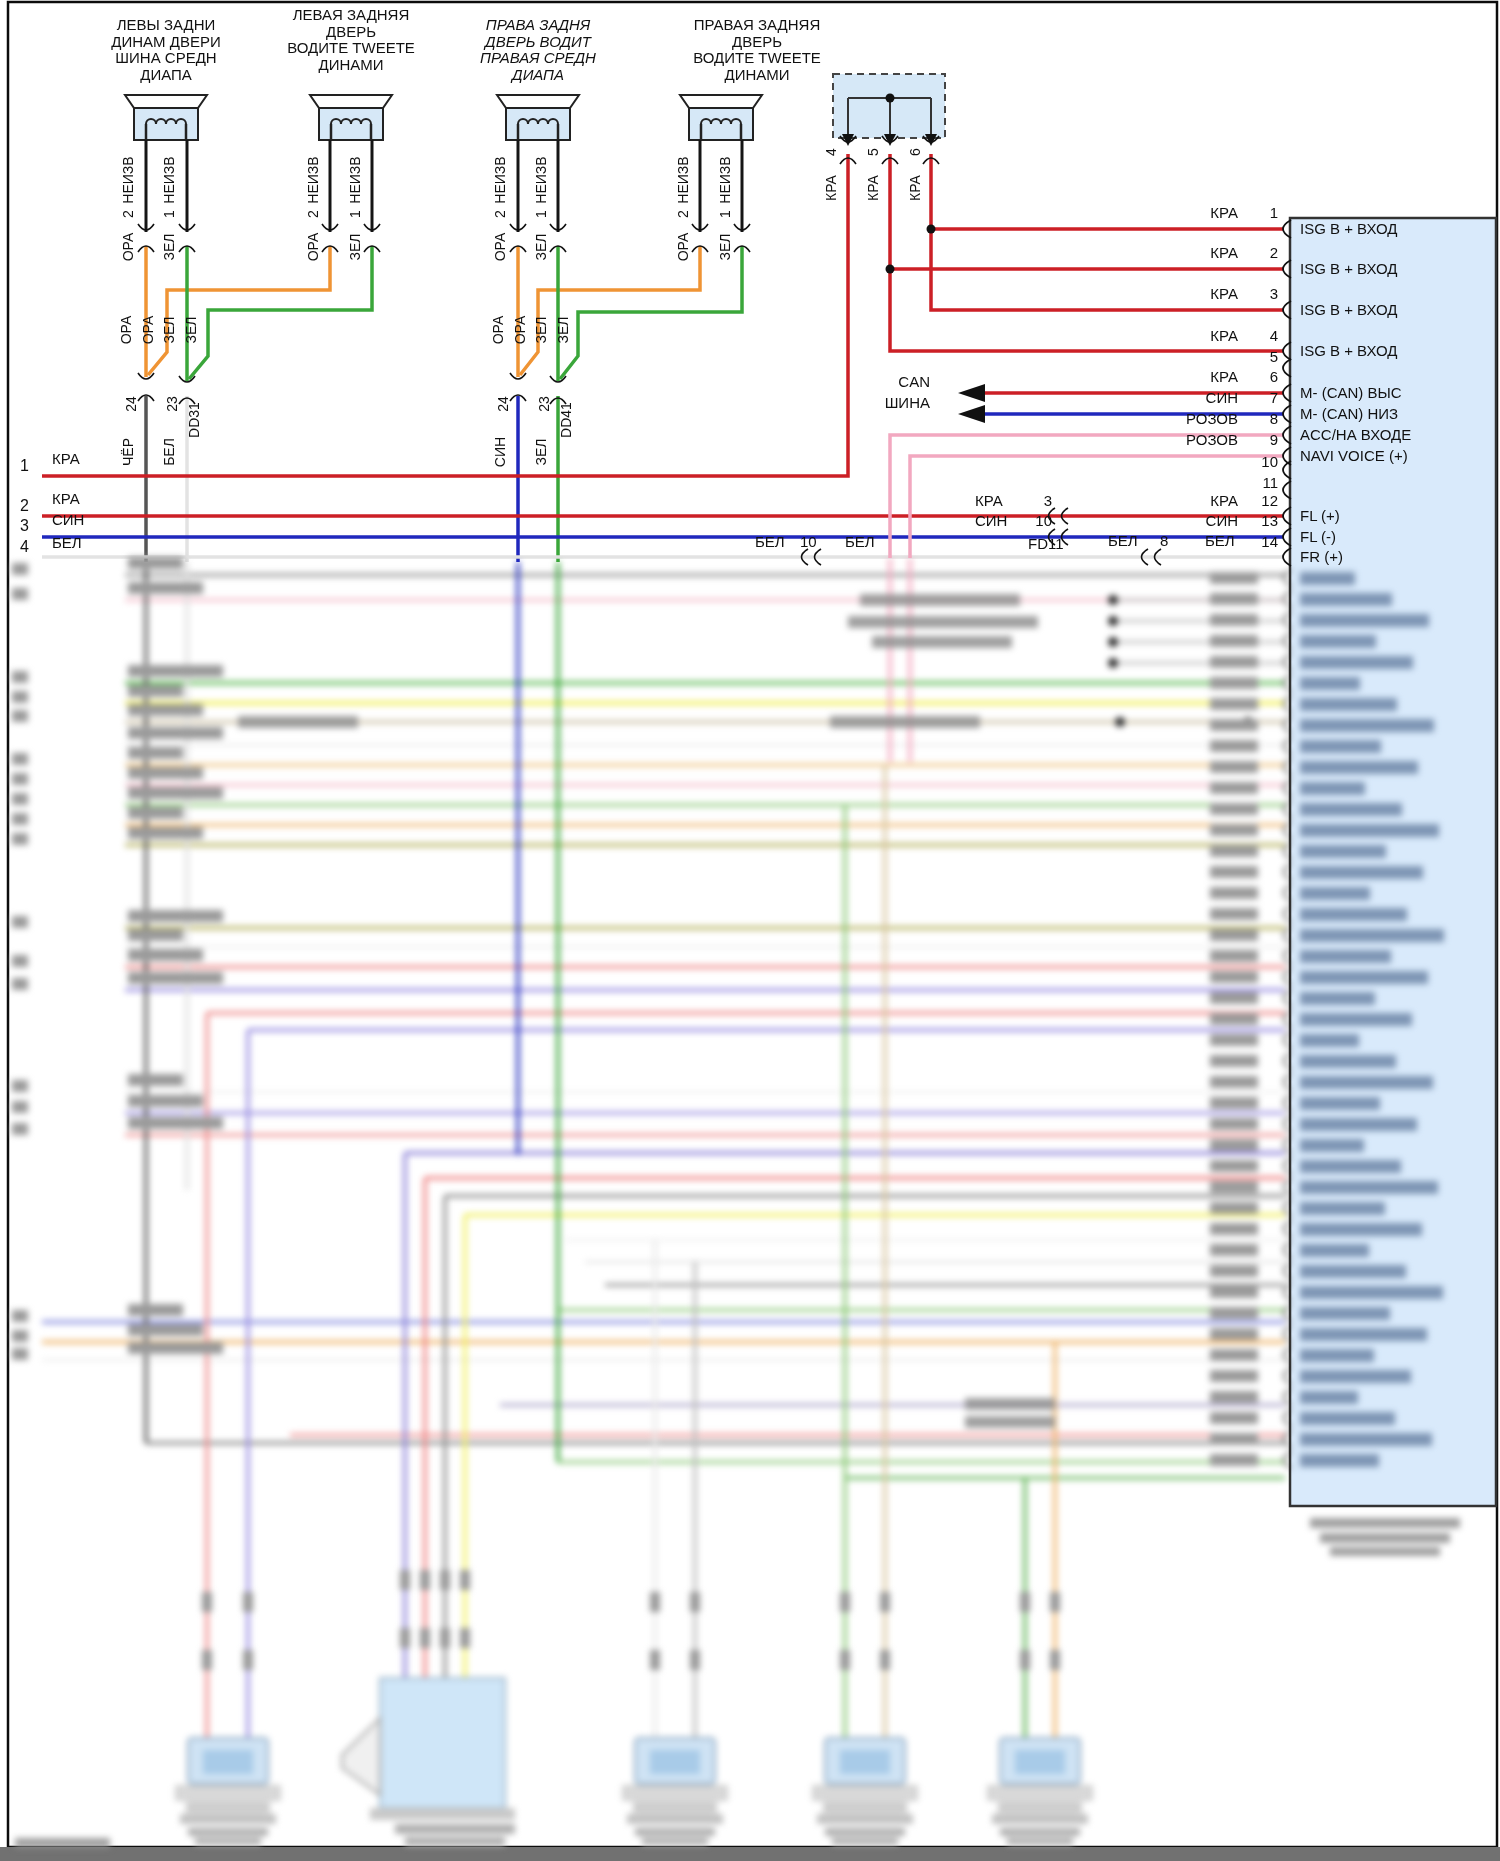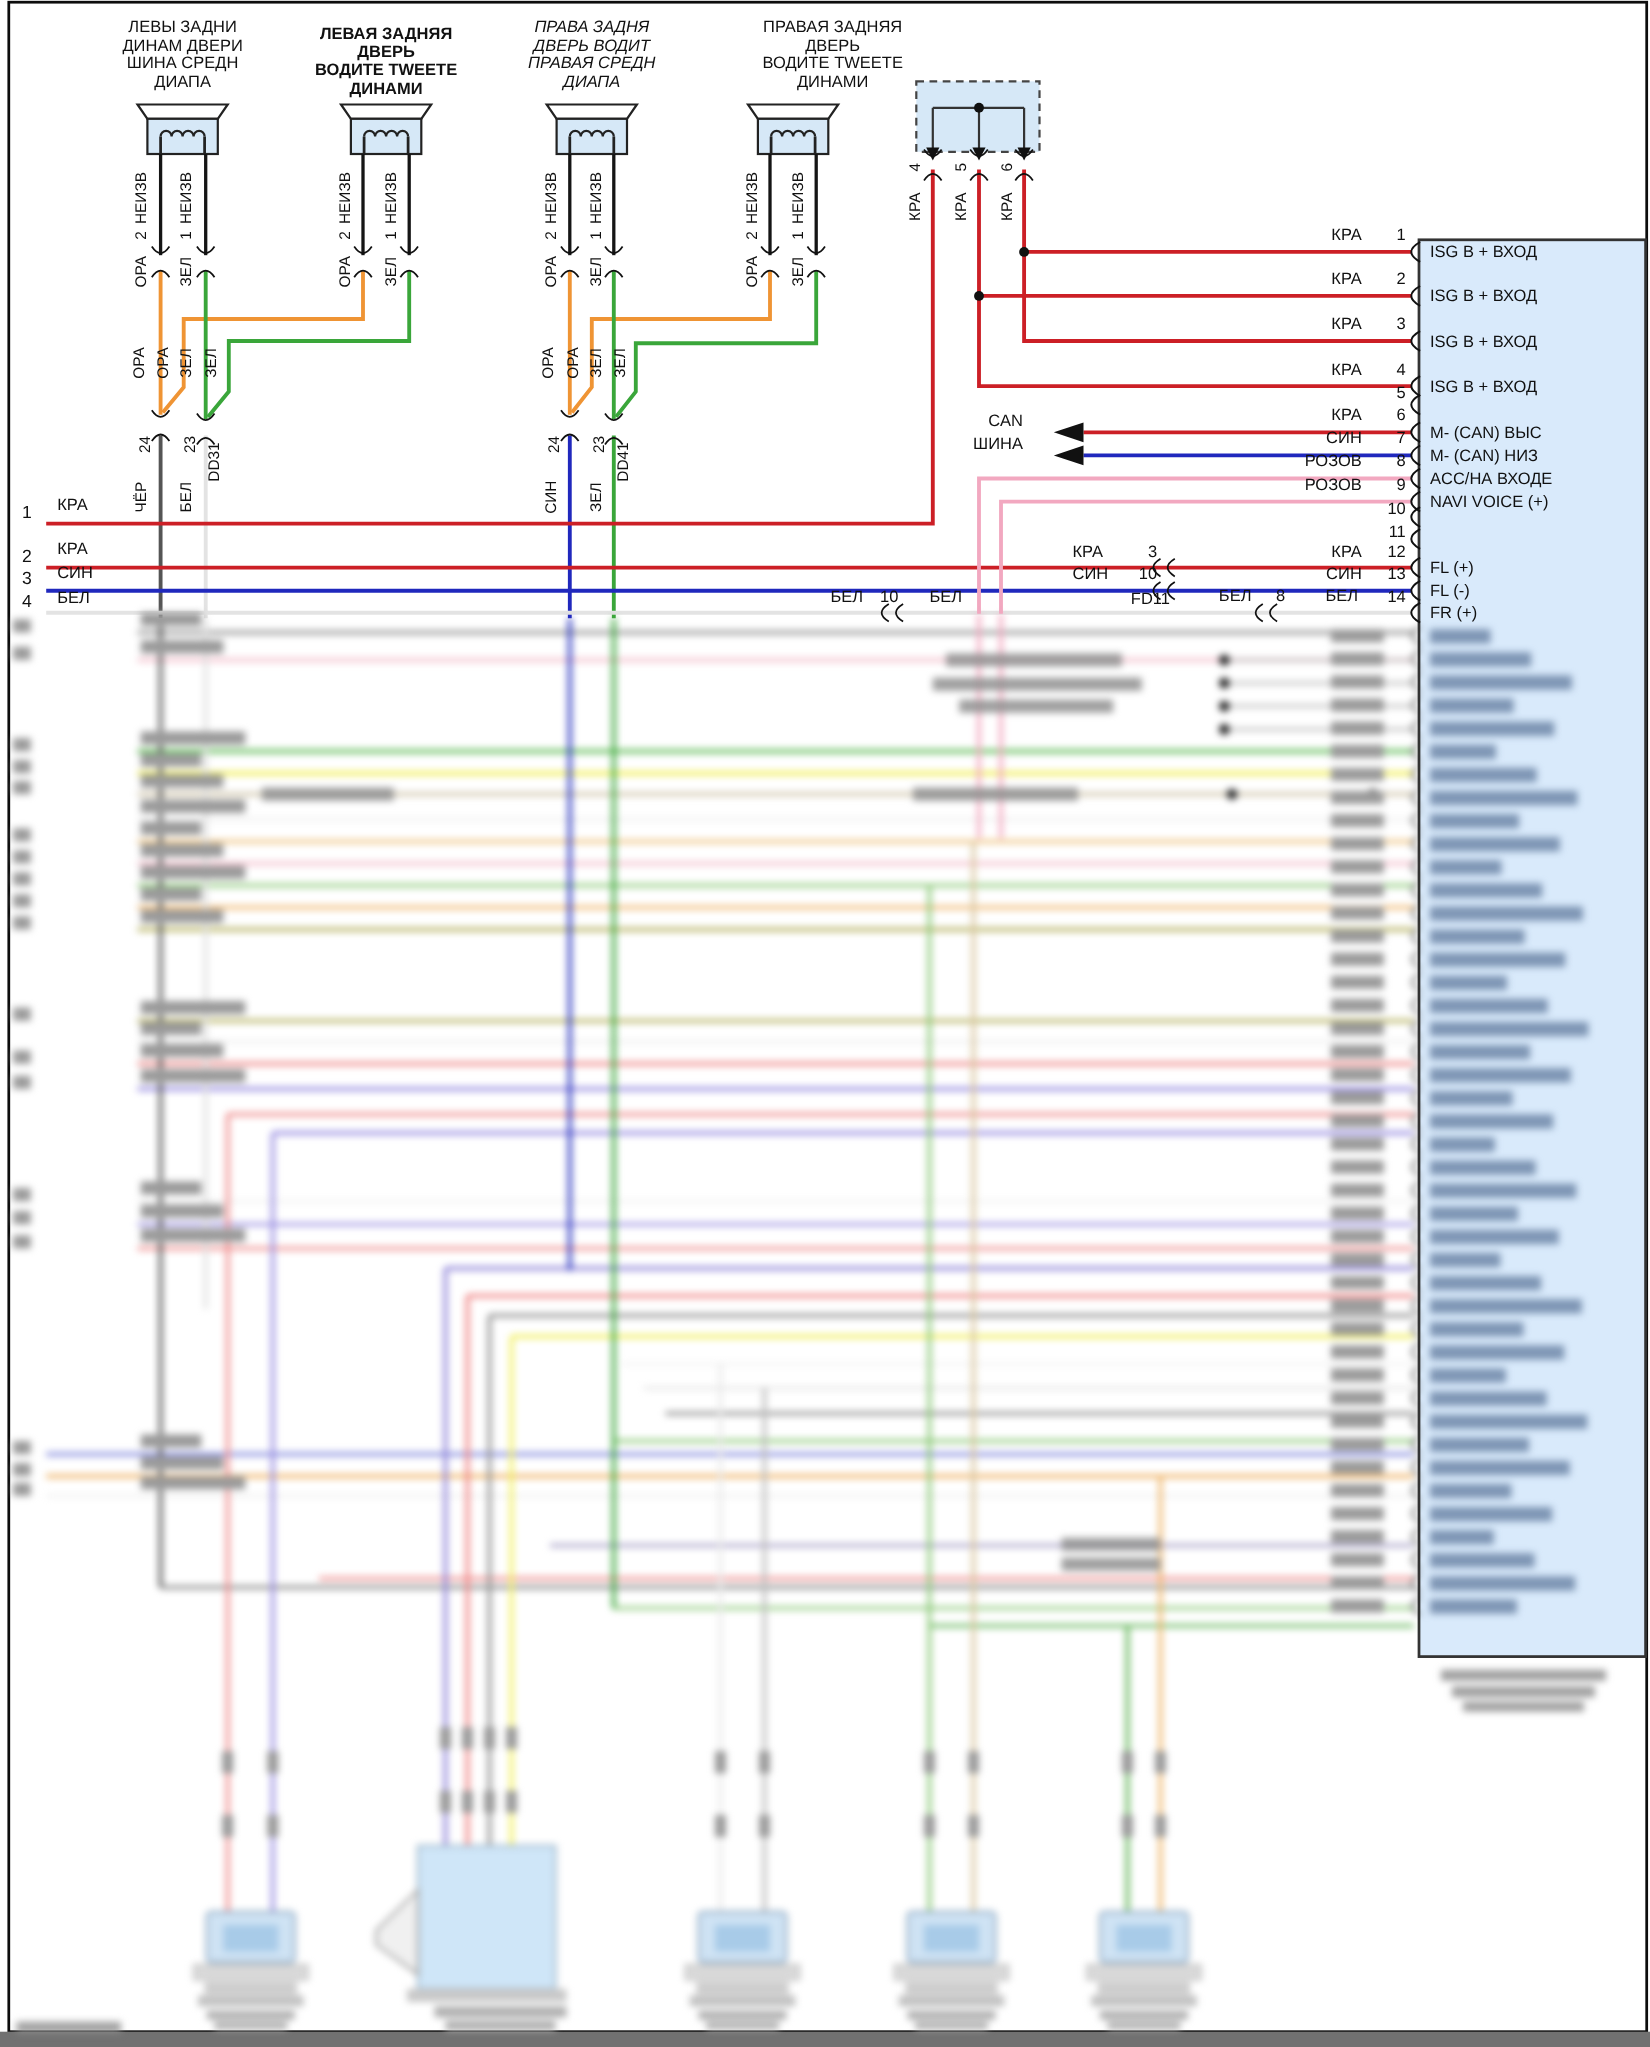--- a/index.html
+++ b/index.html
@@ -523,21 +523,21 @@
       <rect x="395" y="1824" width="120" height="10" fill="#b0b0b0"></rect>
       <rect x="405" y="1837" width="100" height="9" fill="#b0b0b0"></rect>
     </svg>
 
   <div class="tblock" style="left:56px;top:17px;width:220px;">
     <span>ЛЕВЫ ЗАДНИ</span>
     <span>ДИНАМ ДВЕРИ</span>
     <span>ШИНА СРЕДН</span>
     <span>ДИАПА</span>
   </div>
-  <div class="tblock" style="left:241px;top:23px;width:220px;font-weight:bold;">
+  <div class="tblock" style="left:241px;top:7px;width:220px;">
     <span>ЛЕВАЯ ЗАДНЯЯ</span>
     <span>ДВЕРЬ</span>
     <span>ВОДИТЕ TWEETE</span>
     <span>ДИНАМИ</span>
   </div>
   <div class="tblock" style="left:428px;top:17px;width:220px;font-style:italic;">
     <span>ПРАВА ЗАДНЯ</span>
     <span>ДВЕРЬ ВОДИТ</span>
     <span>ПРАВАЯ СРЕДН</span>
     <span>ДИАПА</span>

